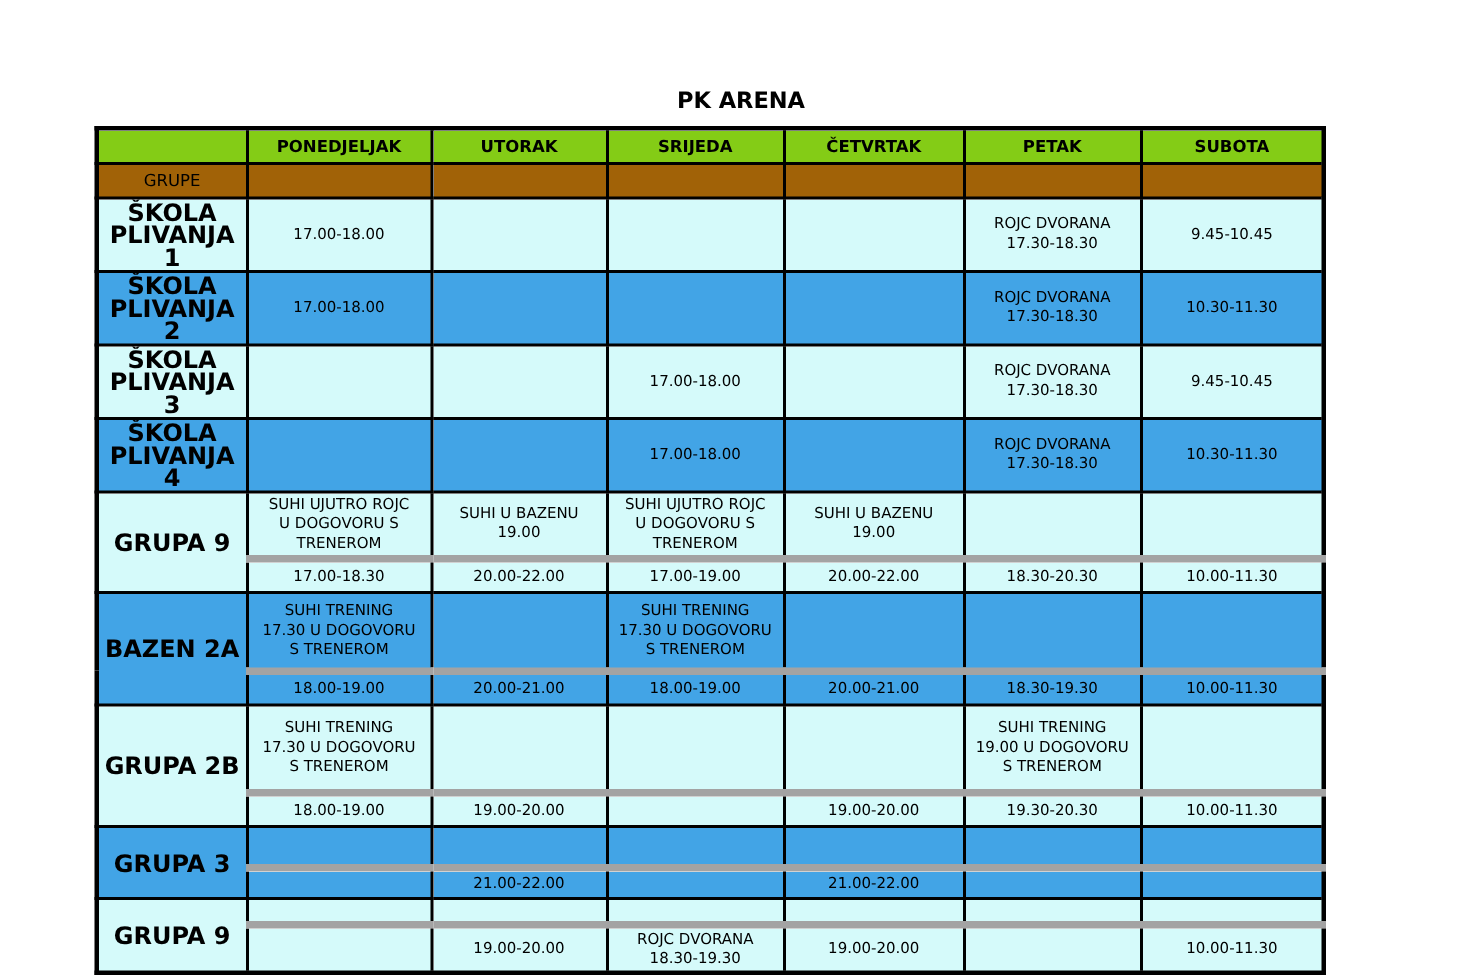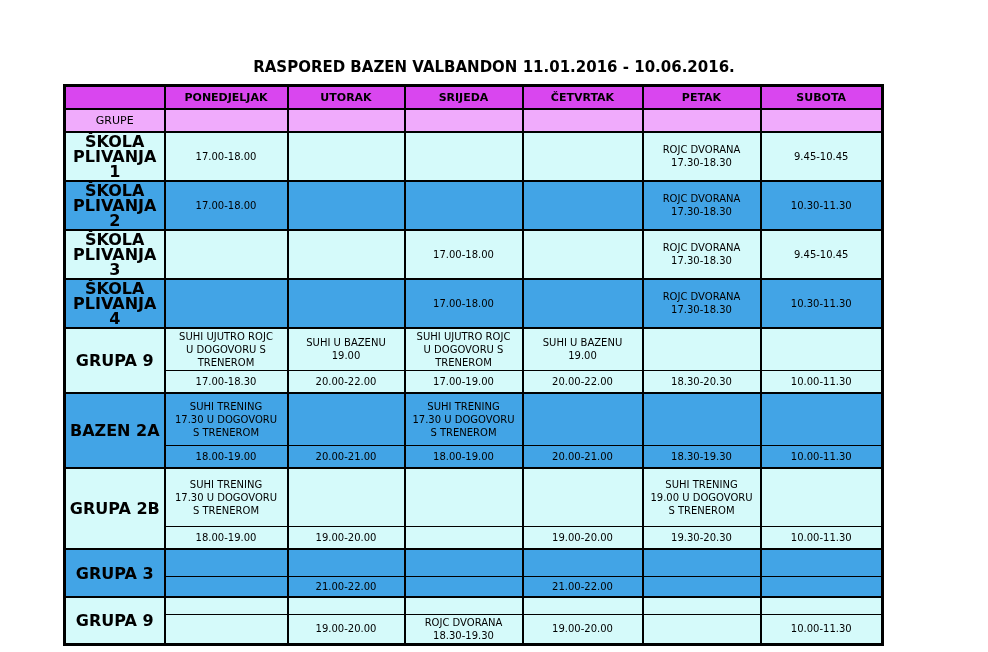--- a/index.html
+++ b/index.html
@@ -41,64 +41,63 @@
   
   col.c-label { width: 100px; }
   col.c-mon   { width: 123px; }
   col.c-tue   { width: 117px; }
   col.c-wed   { width: 118px; }
   col.c-thu   { width: 120px; }
   col.c-fri   { width: 118px; }
   col.c-sat   { width: 122px; }
 
   tr.head-row td {
-    background: #d946ef;
+    background: #84cc16;
     font-weight: bold;
     font-size: 11px;
     height: 23px;
   }
   tr.grupe-row td {
-    background: #f0abfc;
+    background: #a16207;
     font-size: 11px;
     height: 23px;
   }
   tr.cyan td { background: #d5fafa; }
   tr.blue td { background: #42a4e6; }
 
   td.label {
     font-weight: bold;
     font-size: 16px;
     line-height: 15px;
   }
   td.cell {
     font-size: 10px;
     line-height: 13px;
   }
   tr.single td { height: 30px; }
   tr.time-row td { height: 23px; }
 
   
   tr.act-row td.cell { border-bottom: 1px solid #000000; }
-  tr.time-row td.cell { border-top: 1px solid #a3a3a3; }
+  tr.time-row td.cell { border-top: 5px solid #a3a3a3; }
 
   tr.h42 td.cell { height: 42px; }
   tr.h52 td.cell { height: 52px; }
   tr.h58 td.cell { height: 58px; }
   tr.h27 td.cell { height: 27px; }
   tr.h21 td.cell { height: 21px; }
   tr.h17 td.cell { height: 17px; }
   tr.h30 td.cell { height: 30px; }
 </style>
 </head>
 <body>
 
 <div class="page">
 
   <div class="doc-header">
-    <div>RASPORED BAZEN VALBANDON 11.01.2016 - 10.06.2016.</div>
     <div>PK ARENA</div>
   </div>
 
   <table class="schedule">
     <colgroup>
       <col class="c-label">
         <col class="c-mon">
         <col class="c-tue">
         <col class="c-wed">
       <col class="c-thu">

